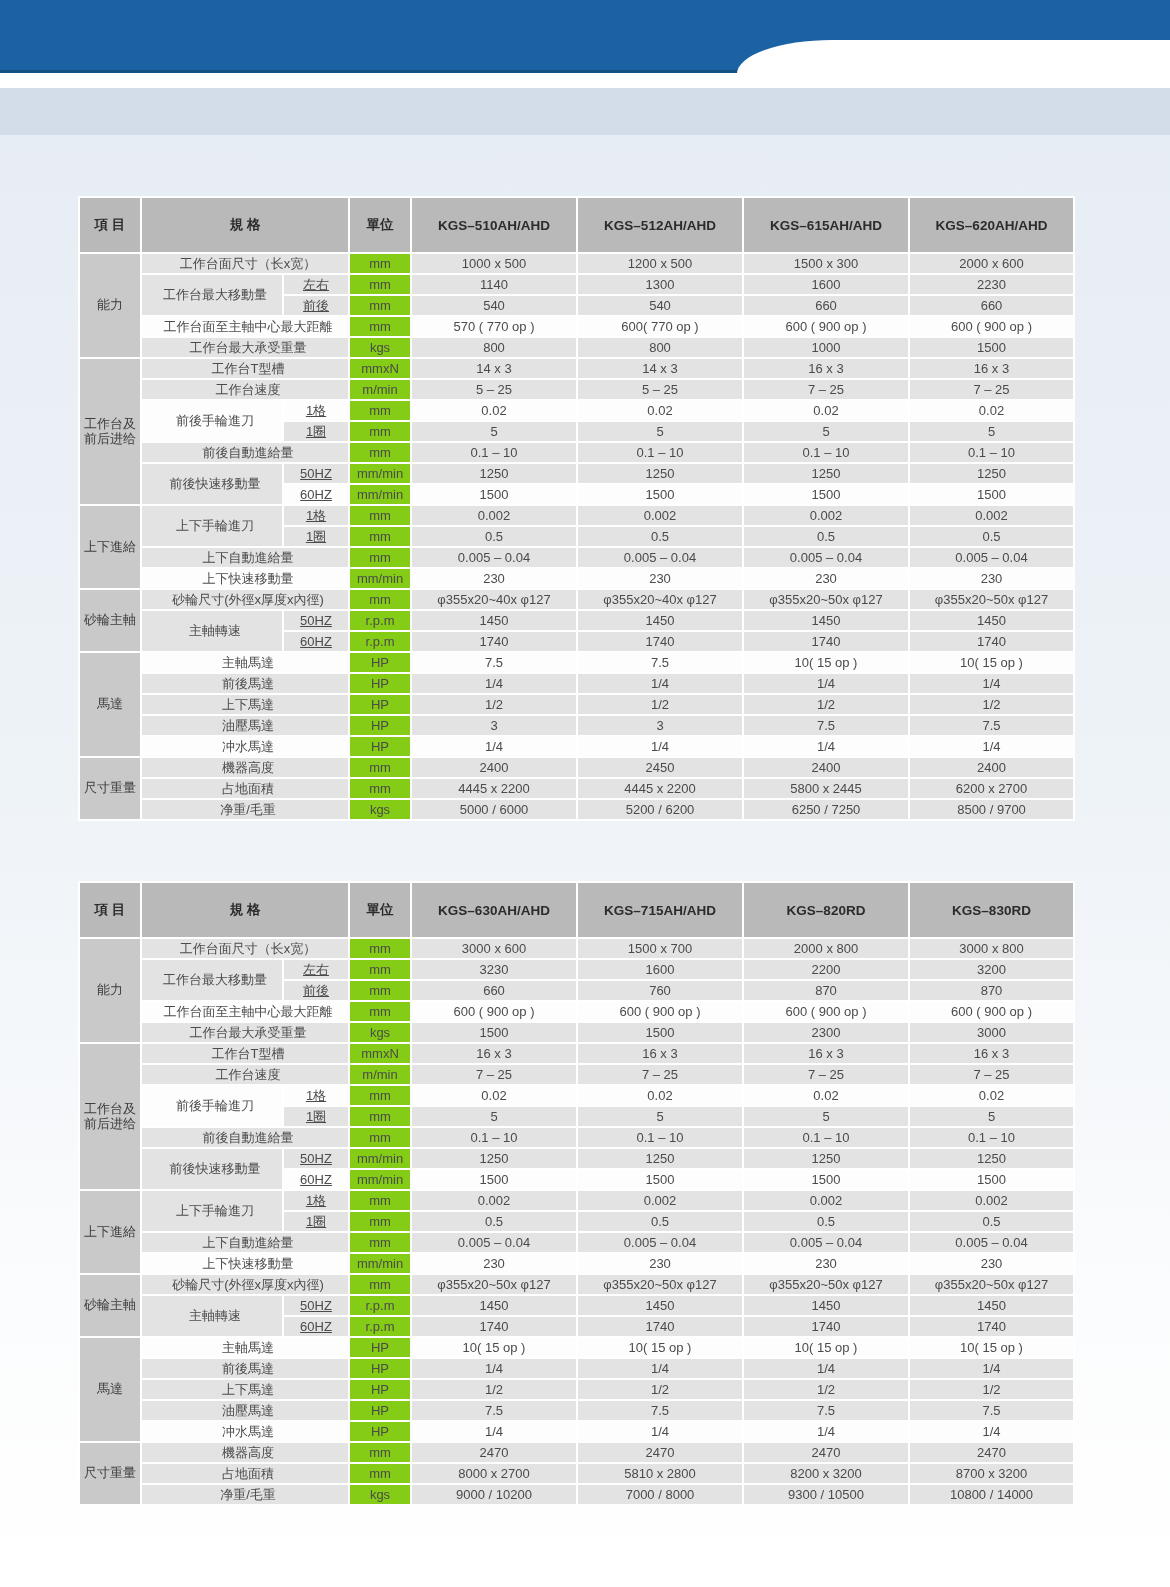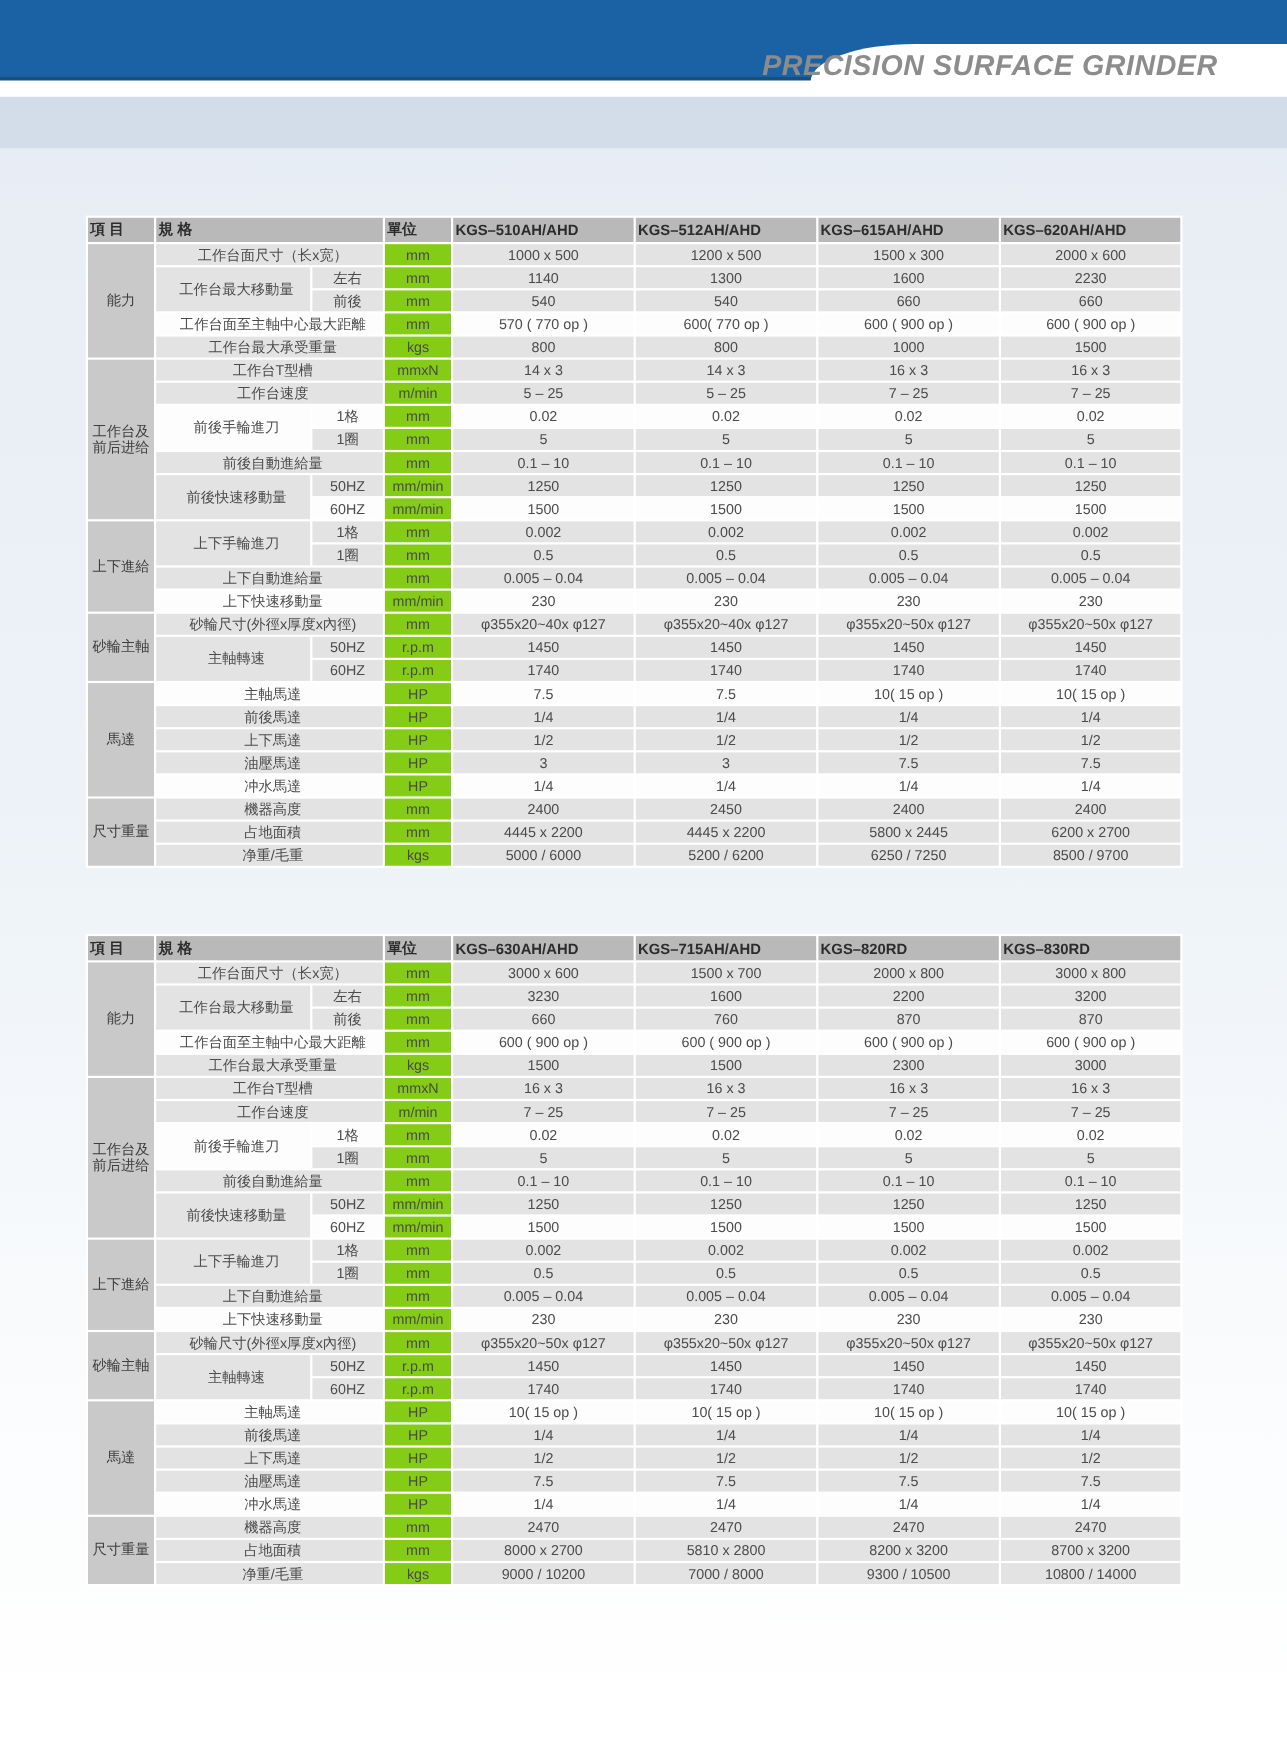--- a/index.html
+++ b/index.html
@@ -21,36 +21,35 @@
   .band-light{position:absolute;top:88px;left:0;width:100%;height:47px;background:#d3dde9;z-index:1;}
   .content-bg{position:absolute;top:135px;left:0;right:0;bottom:0;
     background:linear-gradient(180deg,#e7edf4 0%,#eef3f8 45%,#fbfcfd 80%,#ffffff 100%);}
 
   
   .content{position:absolute;top:196px;left:78px;z-index:4;}
   table.spec{border-collapse:separate;border-spacing:2px;background:#fff;
     table-layout:fixed;width:997px;font-size:13px;color:#4b4b4b;}
   table.spec + table.spec{margin-top:60px;}
   th{background:#b9b9b9;color:#2c2c2c;font-weight:bold;height:22px;
-    font-size:13.5px;text-align:left;overflow:hidden;white-space:nowrap;padding:0 2px;}
+    font-size:13.5px;text-align:center;overflow:hidden;white-space:nowrap;padding:16px 2px;}
   td{background:#e3e3e3;height:19px;text-align:center;vertical-align:middle;
     overflow:hidden;white-space:nowrap;padding:0 2px;}
   td.cat{background:#c9c9c9;color:#3d3d3d;line-height:1.15;margin-top:14px;}
   td.label{text-align:center;padding-left:8px;}
-  td.sub{}
+  td.sub{text-decoration:underline;}
   td.unit{background:#84cc16;}
   tr.hl td.label,tr.hl td.sub,tr.hl td.data{background:#fdfdfd;}
 </style>
 </head>
 <body>
 
 <div class="page">
   <div class="band-blue"></div>
   <div class="swoosh"></div>
-  <h1 class="page-title">PRECISION SURFACE GRINDER</h1>
   <div class="band-light"></div>
   <div class="content-bg"></div>
 
   <div class="content">
     <table class="spec">
       <colgroup>
         <col style="width:60px">
           <col style="width:140px">
           <col style="width:64px">
           <col style="width:60px">

